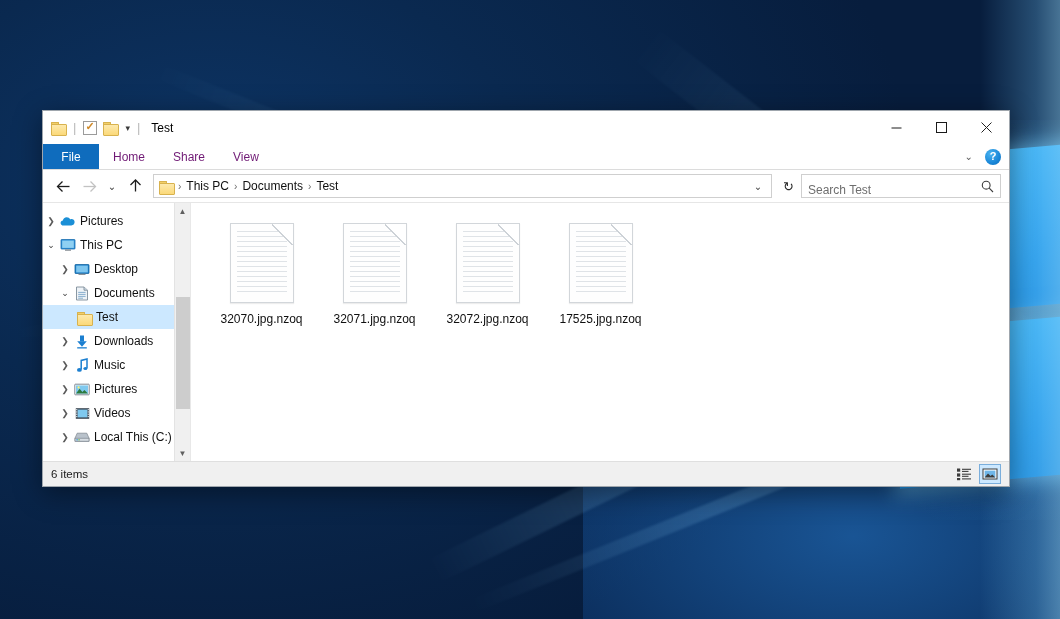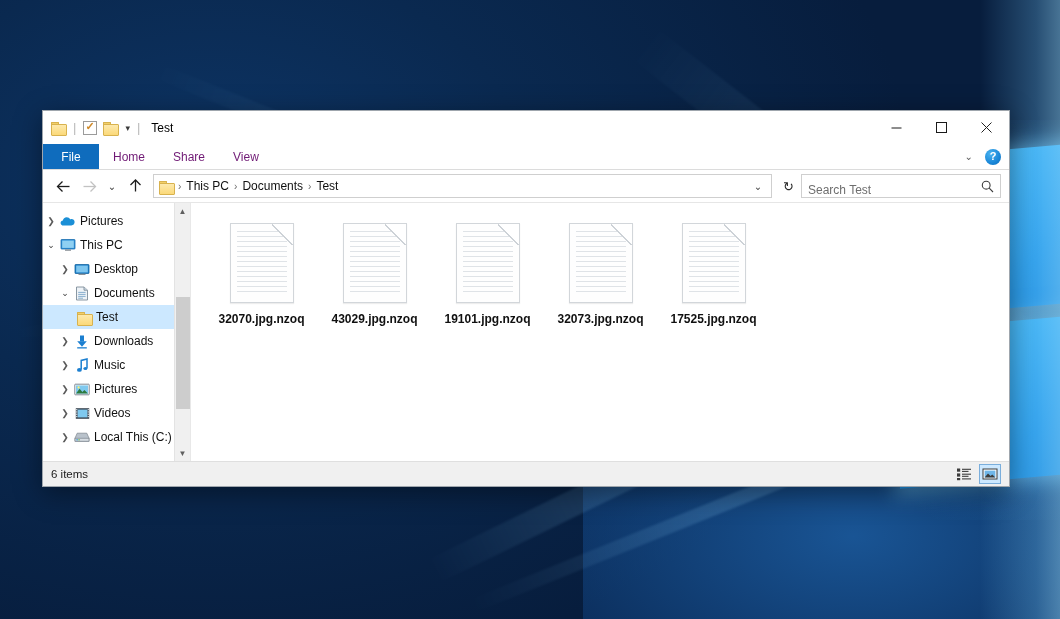--- a/index.html
+++ b/index.html
@@ -229,21 +229,20 @@
     top: 78px; height: 112px;
     background: #cdcdcd;
   }
 
   
   .content { flex: 1; background: #fff; position: relative; min-width: 0; overflow: hidden; }
   .filegrid {
     display: flex; flex-wrap: wrap;
     padding: 14px 17px 0 14px;
     gap: 0px;
-    font-weight: bold;
   }
   .fileitem {
     width: 113px;
     display: flex; flex-direction: column; align-items: center;
     padding: 6px 2px 6px 2px;
   }
   .doc {
     width: 64px; height: 80px; position: relative;
     background: #fefefe;
     border: 1px solid #d2d6da;
@@ -553,40 +552,32 @@
             </div>
             <div class="fname">32070.jpg.nzoq</div>
           </div>
 
           <div class="fileitem">
             <div class="doc">
               <div class="lines"></div>
               <div class="fold-tri"></div>
               <div class="fold-edge"></div>
             </div>
-            <div class="fname">43029.jpg.nzoq</div>
+            <div class="fname">32071.jpg.nzoq</div>
           </div>
 
           <div class="fileitem">
             <div class="doc">
               <div class="lines"></div>
               <div class="fold-tri"></div>
               <div class="fold-edge"></div>
             </div>
-            <div class="fname">19101.jpg.nzoq</div>
-          </div>
-
-          <div class="fileitem">
-            <div class="doc">
-              <div class="lines"></div>
-              <div class="fold-tri"></div>
-              <div class="fold-edge"></div>
-            </div>
-            <div class="fname">32073.jpg.nzoq</div>
-          </div>
+            <div class="fname">32072.jpg.nzoq</div>
+          </div>
+
 
 
           <div class="fileitem">
             <div class="doc">
               <div class="lines"></div>
               <div class="fold-tri"></div>
               <div class="fold-edge"></div>
             </div>
             <div class="fname">17525.jpg.nzoq</div>
           </div>

